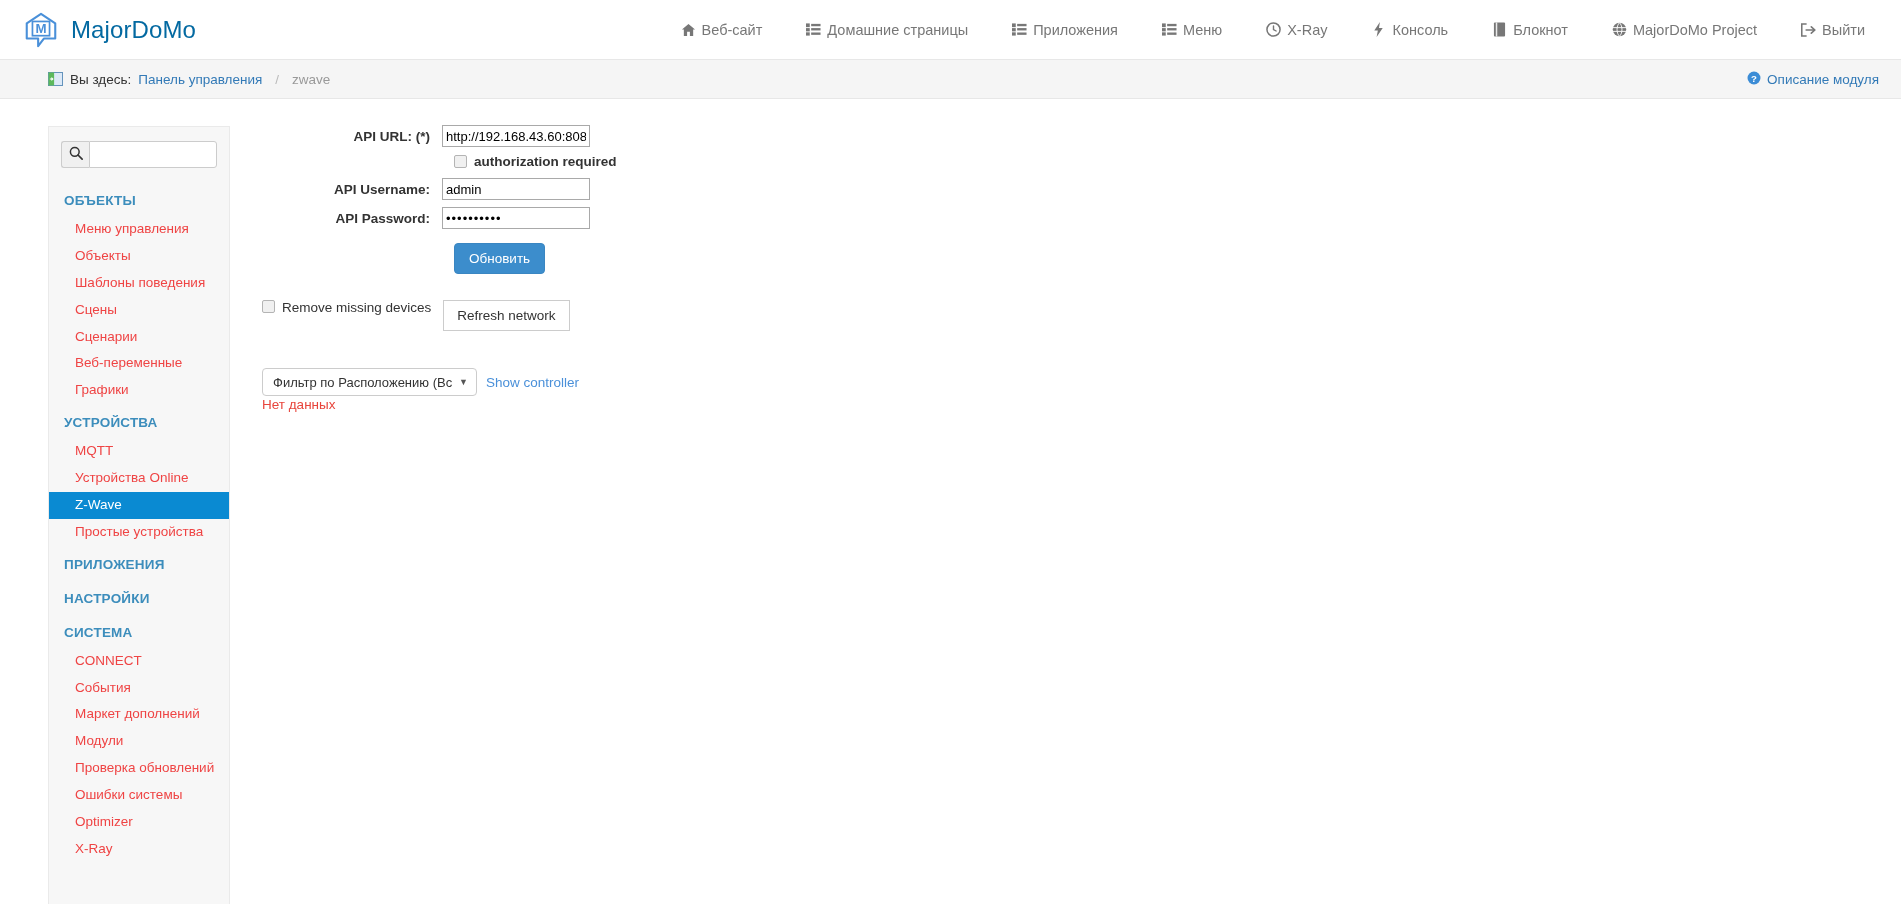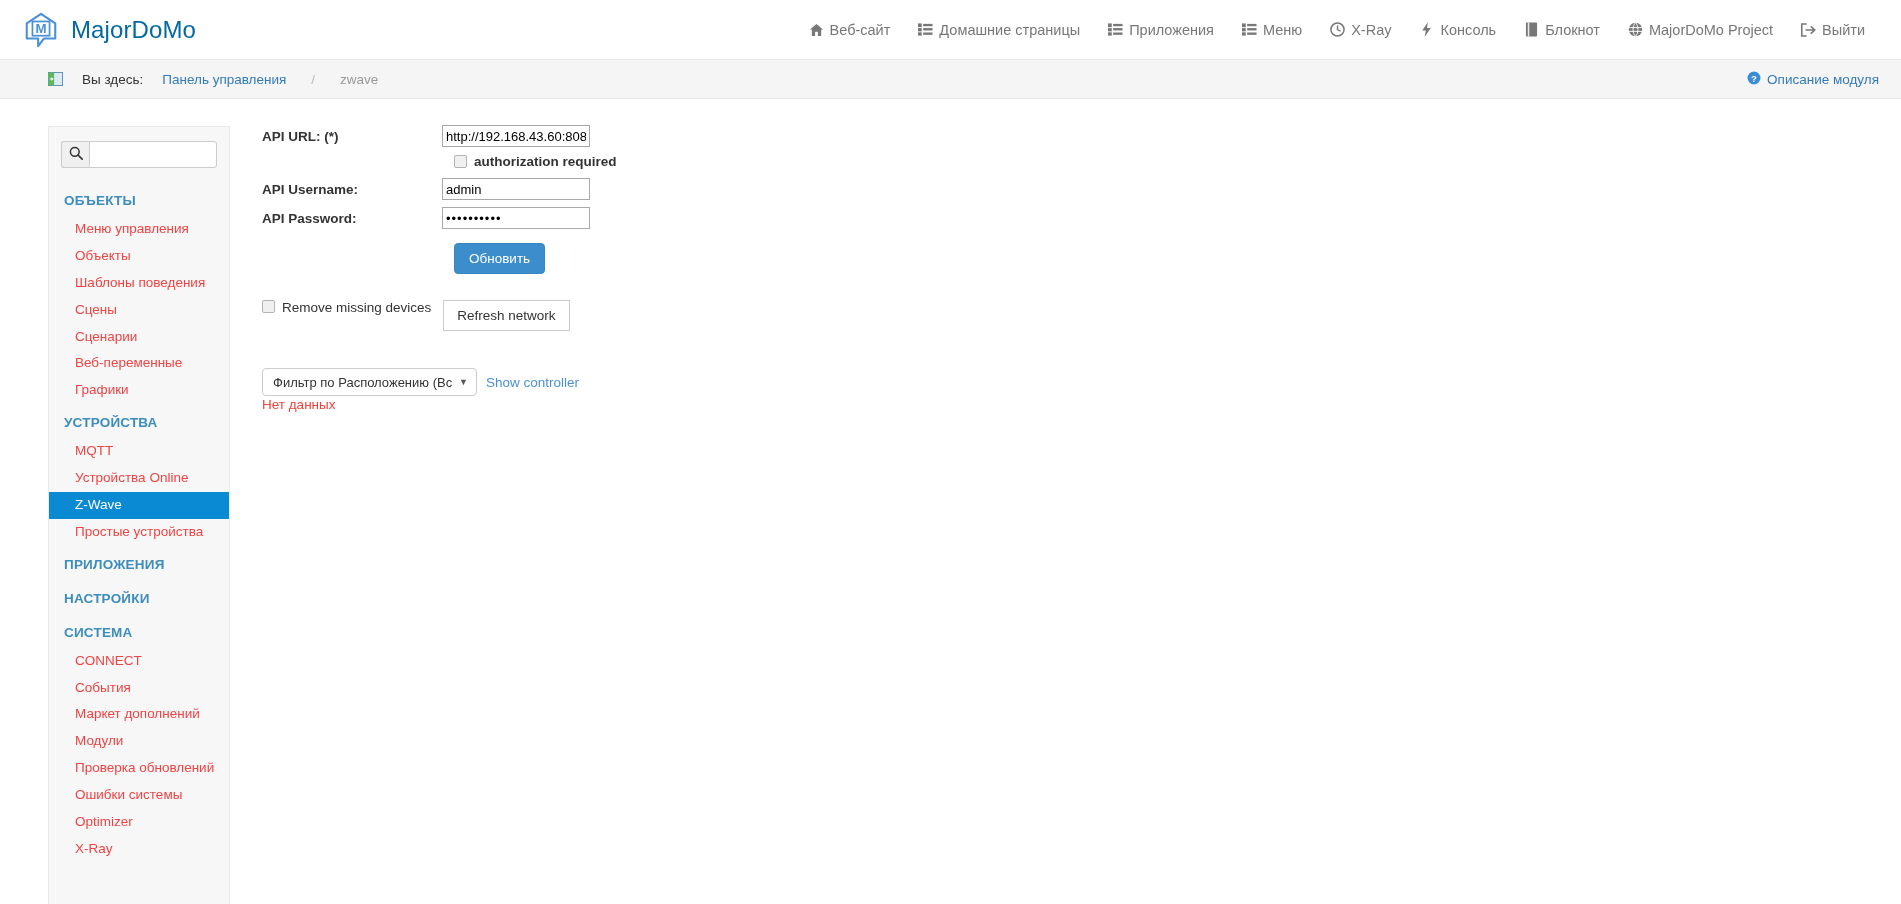--- a/index.html
+++ b/index.html
@@ -33,21 +33,21 @@
   .brand-text {
     font-size: 24px;
     color: #0369a1;
     letter-spacing: 0.1px;
     line-height: 1;
   }
   .nav-right {
     margin-left: auto;
     display: flex;
     align-items: center;
-    gap: 0px;
+    gap: 16px;
   }
   .nav-item {
     display: flex;
     align-items: center;
     gap: 6px;
     color: #777777;
     font-size: 14.5px;
     text-decoration: none;
     padding: 10px 14px;
     white-space: nowrap;
@@ -59,21 +59,21 @@
   
   .crumb-strip {
     height: 39px;
     background: #f5f5f5;
     border-bottom: 1px solid #e7e7e7;
     display: flex;
     align-items: center;
     padding: 0 22px 0 48px;
     font-size: 13.5px;
   }
-  .crumb-left { display: flex; align-items: center; gap: 19px; color: #333333; }
+  .crumb-left { display: flex; align-items: center; gap: 7px; color: #333333; }
   .crumb-icon { width: 15px; height: 14px; display: block; }
   .crumb-link { color: #337ab7; text-decoration: none; cursor: pointer; }
   .crumb-sep { color: #bbbbbb; margin: 0 6px; }
   .crumb-current { color: #999999; }
   .crumb-right {
     margin-left: auto;
     display: flex;
     align-items: center;
     gap: 6px;
     color: #337ab7;
@@ -160,20 +160,21 @@
   .status-line .online { color: #1aa11a; }
   .status-line .brackets { color: #333333; }
 
   .form-row {
     display: flex;
     align-items: center;
     margin-bottom: 7px;
   }
   .form-label {
     width: 180px;
+    text-align: right;
     padding-right: 12px;
     font-weight: bold;
     font-size: 13.5px;
     color: #333333;
   }
   .txt-input {
     width: 148px;
     height: 22px;
     border: 1px solid #a9a9a9;
     background: #ffffff;

